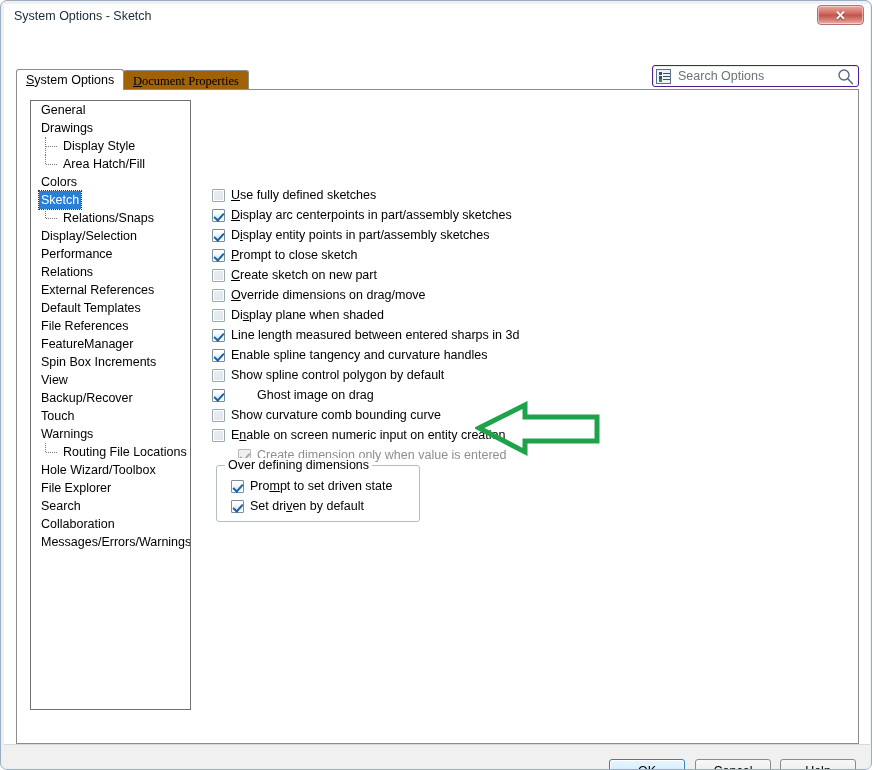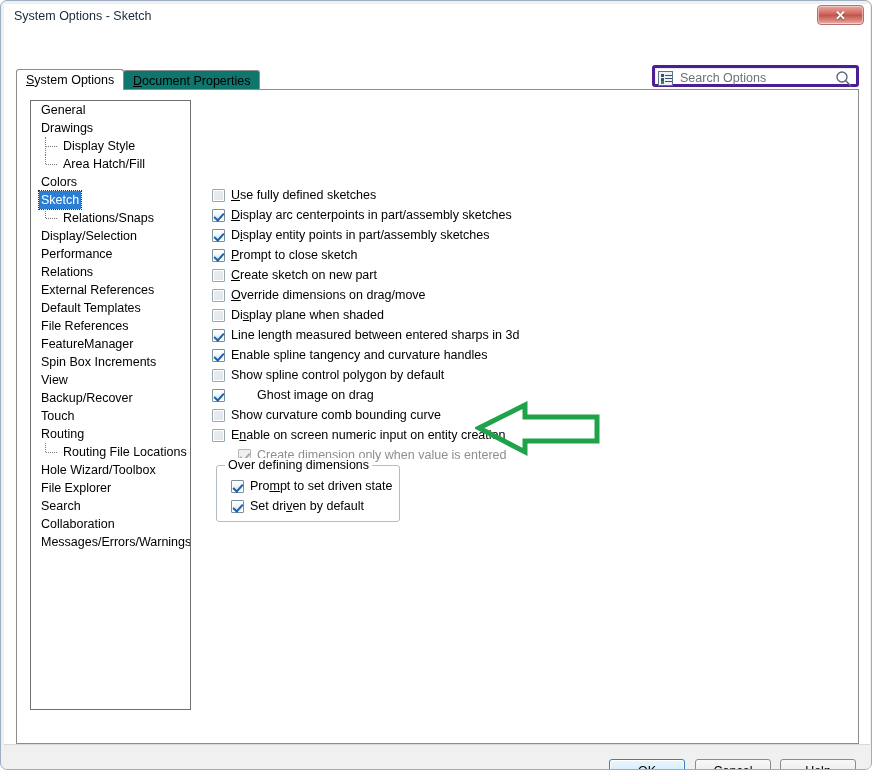--- a/index.html
+++ b/index.html
@@ -71,21 +71,21 @@
     width: 866px; height: 737px;
     background: #ffffff;
   }
 
   
   #search-box {
     position: absolute;
     left: 648px; top: 34px;
     width: 207px; height: 22px;
     background: #ffffff;
-    border: 3px solid #4c1d95;
+    border: 1px solid #4c1d95;
     border-radius: 3px;
     box-shadow: inset 1px 1px 1px rgba(0,0,0,0.09);
   }
   #search-list-icon {
     position: absolute;
     left: 3px; top: 3px;
     width: 15px; height: 15px;
     background: #eef2f6;
     border: 1px solid #5a7390;
   }
@@ -137,24 +137,25 @@
     white-space: nowrap;
     cursor: pointer;
     line-height: 17px;
   }
   .tab.active {
     background: #ffffff;
     z-index: 3;
     height: 21px;
   }
   .tab.inactive {
-    background: #0f766e;
+    background: #a16207;
     top: 1px;
     height: 19px;
     z-index: 1;
+    font-family: Liberation Serif, serif;
   }
   .tab u { text-decoration: underline; }
 
   
   #tab-panel {
     position: absolute;
     left: 12px; top: 58px;
     width: 843px; height: 655px;
     background: #ffffff;
     border: 1px solid #8d8d8d;
@@ -266,21 +267,21 @@
     box-shadow: none;
   }
   .cb.disabled.checked::after {
     border-color: #a8a8a8;
   }
 
   
   #groupbox {
     position: absolute;
     left: 199px; top: 375px;
-    width: 184px; height: 57px;
+    width: 204px; height: 57px;
     border: 1px solid #b4bcc4;
     border-radius: 3px;
   }
   #groupbox-title {
     position: absolute;
     left: 8px; top: -8px;
     background: #ffffff;
     padding: 0 3px;
     font-size: 12.5px;
     color: #000;
@@ -385,21 +386,21 @@
             <div class="tree-item"><span class="label-box">Performance</span></div>
             <div class="tree-item"><span class="label-box">Relations</span></div>
             <div class="tree-item"><span class="label-box">External References</span></div>
             <div class="tree-item"><span class="label-box">Default Templates</span></div>
             <div class="tree-item"><span class="label-box">File References</span></div>
             <div class="tree-item"><span class="label-box">FeatureManager</span></div>
             <div class="tree-item"><span class="label-box">Spin Box Increments</span></div>
             <div class="tree-item"><span class="label-box">View</span></div>
             <div class="tree-item"><span class="label-box">Backup/Recover</span></div>
             <div class="tree-item"><span class="label-box">Touch</span></div>
-            <div class="tree-item"><span class="label-box">Routing</span></div>
+            <div class="tree-item"><span class="label-box">Warnings</span></div>
             <div class="tree-item child"><div class="tree-connector">
                 <div class="v"></div>
                 <div class="h"></div>
               </div><span class="label-box">Routing File Locations</span></div>
             <div class="tree-item"><span class="label-box">Hole Wizard/Toolbox</span></div>
             <div class="tree-item"><span class="label-box">File Explorer</span></div>
             <div class="tree-item"><span class="label-box">Search</span></div>
             <div class="tree-item"><span class="label-box">Collaboration</span></div>
             <div class="tree-item"><span class="label-box">Messages/Errors/Warnings</span></div>
           </div>

